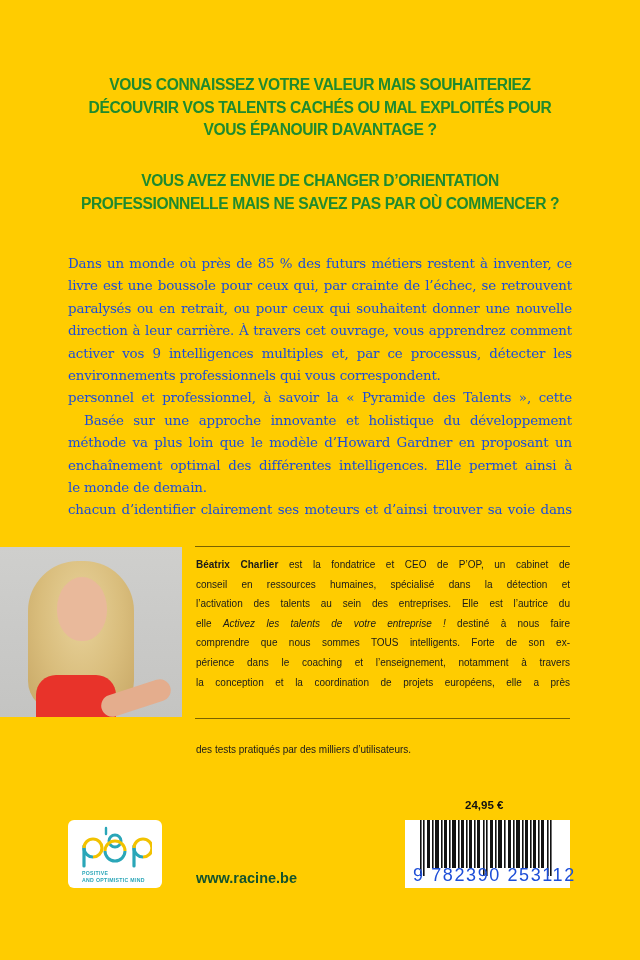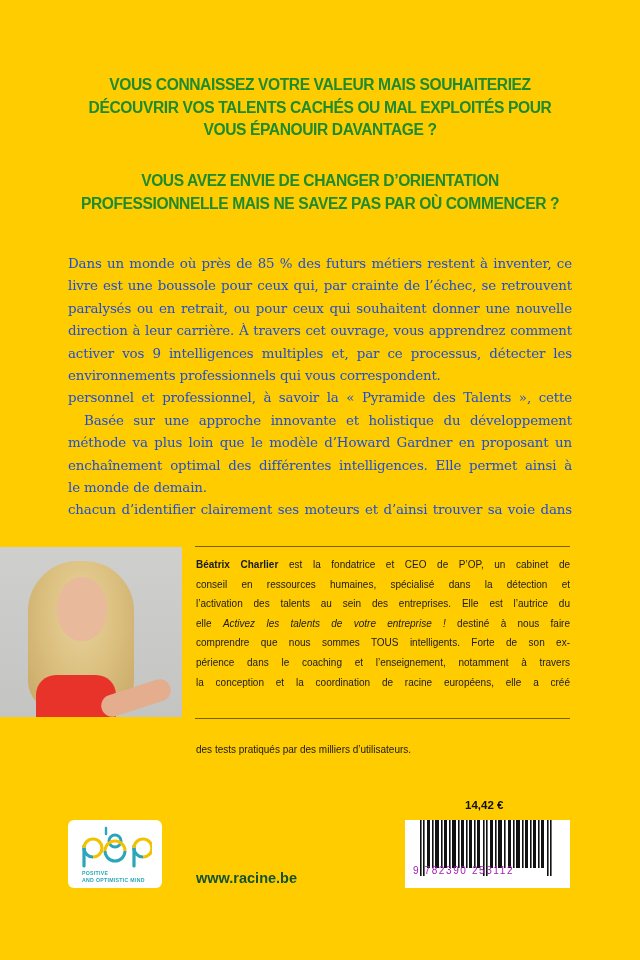--- a/index.html
+++ b/index.html
@@ -112,22 +112,22 @@
       position: absolute; left: 465px; top: 799px;
       font-weight: bold; font-size: 11.5px; color: #111;
     }
     .barcode {
       position: absolute; left: 405px; top: 820px;
       width: 165px; height: 68px; background: #ffffff;
     }
     .barcode .bars { position: absolute; left: 15px; top: 0; width: 136px; height: 56px; }
     .barcode .digits {
       position: absolute; left: 8px; top: 45px;
-      font-family: "Liberation Sans", sans-serif; font-size: 10px;
-      letter-spacing: 1.6px; color: #a21caf; background: transparent; white-space: nowrap;
+      font-family: "Liberation Sans", sans-serif; font-size: 18px;
+      letter-spacing: 1.6px; color: #1d4ed8; background: transparent; white-space: nowrap;
     }
   </style>
 </head>
 <body>
 
 <div id="h1" class="headline">
   <div>VOUS CONNAISSEZ VOTRE VALEUR MAIS SOUHAITERIEZ</div>
   <div>DÉCOUVRIR VOS TALENTS CACHÉS OU MAL EXPLOITÉS POUR</div>
   <div>VOUS ÉPANOUIR DAVANTAGE ?</div>
 </div>
@@ -161,21 +161,21 @@
   <div class="arm"></div>
 </div>
 
 <div class="bio">
   <span class="line"><b>Béatrix Charlier</b><span> est la fondatrice et CEO de P’OP, un cabinet de</span></span>
   <span class="line">conseil en ressources humaines, spécialisé dans la détection et</span>
   <span class="line">l’activation des talents au sein des entreprises. Elle est l’autrice du</span>
   <span class="line"><span>elle </span><i>Activez les talents de votre entreprise !</i><span> destiné à nous faire</span></span>
   <span class="line">comprendre que nous sommes TOUS intelligents. Forte de son ex-</span>
   <span class="line">périence dans le coaching et l’enseignement, notamment à travers</span>
-  <span class="line">la conception et la coordination de racine européens, elle a créé</span>
+  <span class="line">la conception et la coordination de projets européens, elle a près</span>
   <span class="line last">des tests pratiqués par des milliers d’utilisateurs.</span>
 </div>
 
 <div id="rule-bottom" class="rule"></div>
 
 <div class="logo">
   <svg width="74" height="46" viewBox="0 0 74 46">
 
     <path d="M6 42 V22" stroke="#2aa6b8" stroke-width="3.2" fill="none" stroke-linecap="round"></path>
     <path d="M6 24 A9 9 0 1 1 15 33" stroke="#f2c200" stroke-width="3.2" fill="none"></path>
@@ -190,21 +190,21 @@
     <path d="M56 42 V22" stroke="#2aa6b8" stroke-width="3.2" fill="none" stroke-linecap="round"></path>
     <path d="M56 24 A9 9 0 1 1 65 33" stroke="#f2c200" stroke-width="3.2" fill="none"></path>
     <path d="M65 33 A9 9 0 0 1 56 24" stroke="#2aa6b8" stroke-width="3.2" fill="none"></path>
   </svg>
   <div class="tag" style="top:50px;">POSITIVE</div>
   <div class="tag" style="top:57px;">AND OPTIMISTIC MIND</div>
 </div>
 
 <div class="website">www.racine.be</div>
 
-<div class="price">14,42 €</div>
+<div class="price">24,95 €</div>
 
 <div class="barcode">
   <svg class="bars" width="136" height="56" viewBox="0 0 136 56">
     <g fill="#111">
       <rect x="0" y="0" width="1.6" height="56"></rect>
       <rect x="3" y="0" width="1.6" height="56"></rect>
       <rect x="7" y="0" width="3" height="48"></rect>
       <rect x="12" y="0" width="1.6" height="48"></rect>
       <rect x="15" y="0" width="4" height="48"></rect>
       <rect x="21" y="0" width="1.6" height="48"></rect>

